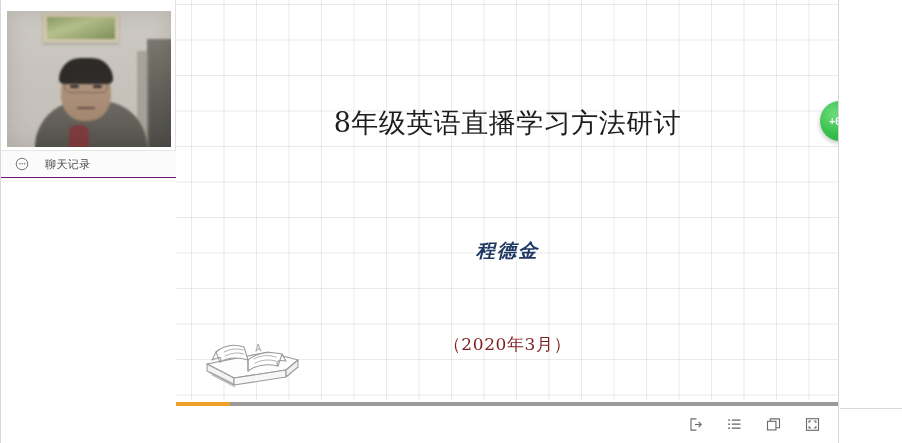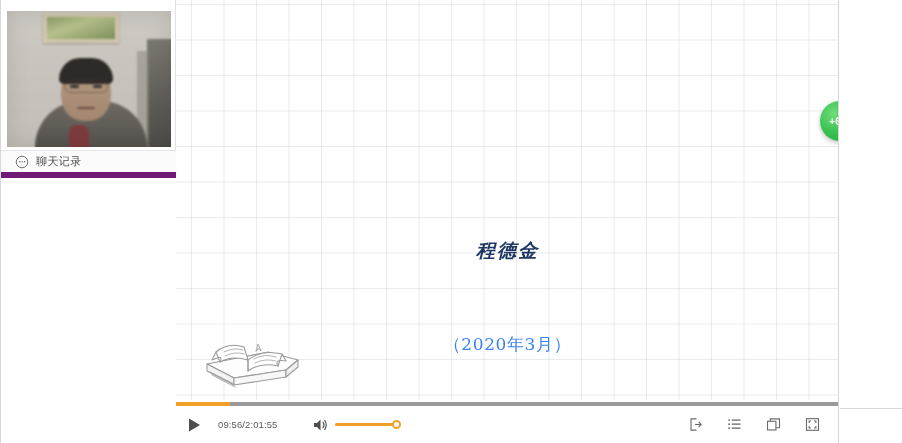--- a/index.html
+++ b/index.html
@@ -128,24 +128,24 @@
   }
 
   .chat-row {
     position: absolute;
     left: 0; top: 150px;
     width: 176px;
     height: 28px;
     display: flex;
     align-items: center;
     padding-left: 14px;
-    gap: 7px;
+    gap: 16px;
     background: #fbfbfb;
     border-top: 1px solid #e6e6e6;
-    border-bottom: 6px solid #701a75;
+    border-bottom: 1px solid #701a75;
   }
   .chat-icon {
     width: 14px; height: 14px;
     display: block;
     flex: 0 0 auto;
   }
   .chat-label {
     font-size: 11px;
     color: #4c4c4c;
     letter-spacing: .4px;
@@ -229,21 +229,21 @@
     white-space: nowrap;
   }
 
   .slide-date {
     position: absolute;
     left: 0; right: 0;
     top: 333px;
     text-align: center;
     font-family: "DejaVu Serif", "Liberation Serif", serif;
     font-size: 17px;
-    color: #3b82f6;
+    color: #7f1d1d;
     letter-spacing: .6px;
     white-space: nowrap;
   }
 
   .books {
     position: absolute;
     left: 18px;
     top: 312px;
     width: 115px;
     height: 85px;
@@ -398,20 +398,21 @@
     </div>
 
     <div class="left-rest"></div>
   </div>
 
   <div class="player">
 
     <div class="slide">
       <div class="slide-grid"></div>
 
+      <div class="slide-title">8年级英语直播学习方法研讨</div>
 
       <div class="slide-author">程德金</div>
 
 
       <div class="slide-date">（2020年3月）</div>
 
       <div class="books">
         <svg viewBox="0 0 115 85">
           <g fill="none" stroke="#9a9a9a" stroke-width="1.05" stroke-linejoin="round" stroke-linecap="round">
 
@@ -443,41 +444,20 @@
       <div class="green-badge">
         <span>+6</span>
       </div>
     </div>
 
     <div class="progress">
       <div class="progress-fill"></div>
     </div>
 
     <div class="controls">
-      <div class="ctrl-left">
-
-        <div class="play-btn">
-          <svg viewBox="0 0 18 18">
-            <polygon points="4,2.5 15,9 4,15.5" fill="#4d4d4d"></polygon>
-          </svg>
-        </div>
-
-        <div class="time-text">09:56/2:01:55</div>
-
-        <div class="vol-wrap">
-          <svg class="vol-icon" viewBox="0 0 16 16">
-            <polygon points="2,6 5,6 8.5,2.6 8.5,13.4 5,10 2,10" fill="#4d4d4d"></polygon>
-            <path d="M11 5.2 Q13 8 11 10.8" fill="none" stroke="#4d4d4d" stroke-width="1.1" stroke-linecap="round"></path>
-            <path d="M12.8 3.4 Q15.6 8 12.8 12.6" fill="none" stroke="#4d4d4d" stroke-width="1.1" stroke-linecap="round"></path>
-          </svg>
-          <div class="vol-track">
-            <div class="vol-knob"></div>
-          </div>
-        </div>
-      </div>
 
       <div class="ctrl-right">
 
         <svg class="ctrl-icon" viewBox="0 0 16 16">
           <path d="M9 2 H3.2 V14 H9" fill="none" stroke="#6b6b6b" stroke-width="1.2"></path>
           <path d="M7.5 8 H14" fill="none" stroke="#6b6b6b" stroke-width="1.2"></path>
           <polyline points="11.4,5.3 14,8 11.4,10.7" fill="none" stroke="#6b6b6b" stroke-width="1.2"></polyline>
         </svg>
 
         <svg class="ctrl-icon" viewBox="0 0 16 16">

